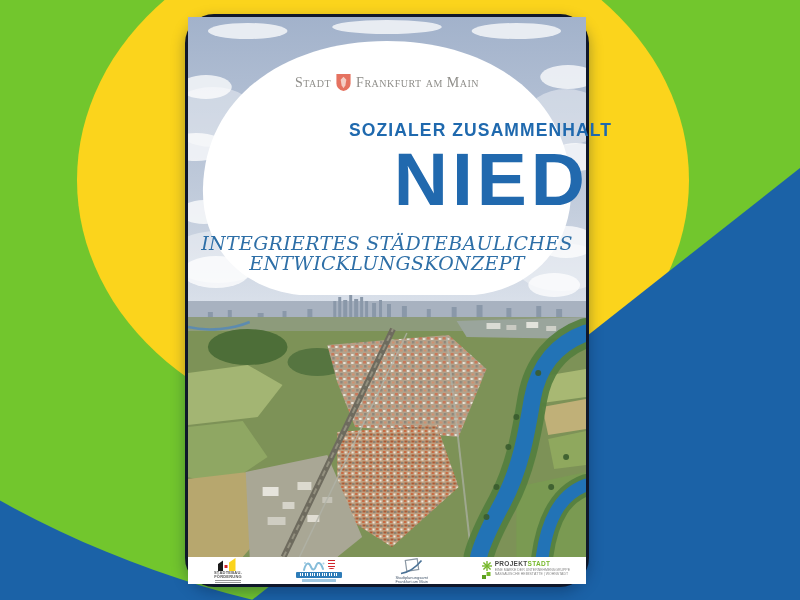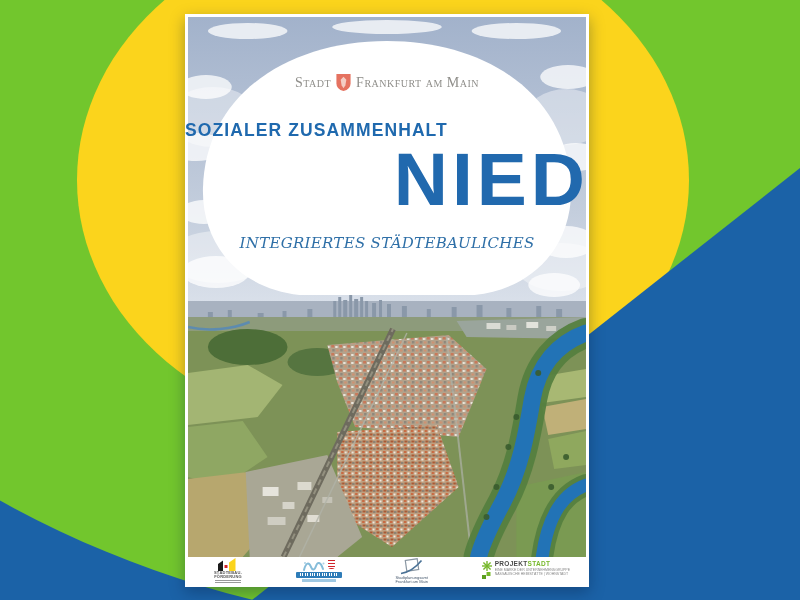--- a/index.html
+++ b/index.html
@@ -17,43 +17,43 @@
     border-radius:50%;background:#fbd41c;
   }
   .blue-wedge{
     position:absolute;left:0;top:0;width:800px;height:600px;
     background:#1b62a7;
     clip-path:polygon(100% 28%,31.5% 100%,100% 100%);
   }
   
   .doc{
     position:absolute;left:185px;top:14px;width:404px;height:573px;
-    background:#ffffff;box-shadow:0 5px 14px rgba(5,25,60,.35);
+    background:#0f172a;box-shadow:0 5px 14px rgba(5,25,60,.35);border-radius:29px;
   }
   .photo{position:absolute;left:3px;top:3px;width:398px;height:540px;overflow:hidden;}
   .photo svg{display:block;width:100%;height:100%;}
   
   .publisher{
     position:absolute;left:0;top:60px;width:404px;z-index:3;
     display:flex;align-items:center;justify-content:center;gap:5px;
     color:#8f8e8a;font-family:"Liberation Serif",serif;
     font-variant:small-caps;font-size:14px;letter-spacing:.5px;
   }
   .kicker{
-    position:absolute;left:0;top:106px;width:427px;z-index:3;text-align:left;
+    position:absolute;left:0;top:106px;width:427px;z-index:3;text-align:right;
     color:#1f69ae;font-weight:bold;font-size:17.5px;letter-spacing:1.1px;
   }
   .big-title{
     position:absolute;left:0;top:128px;width:404px;z-index:3;text-align:right;
     color:#2169ae;font-weight:bold;font-size:75px;line-height:75px;letter-spacing:4px;
   }
   .subtitle{
     position:absolute;left:0;top:219px;width:404px;z-index:3;text-align:center;
     color:#2e6fa7;font-family:"DejaVu Serif",serif;font-style:italic;
-    font-size:15px;line-height:20px;letter-spacing:.3px;
+    font-size:19px;line-height:20px;letter-spacing:.3px;
   }
   
   .footer{
     position:absolute;left:3px;bottom:3px;width:398px;height:27px;background:#fff;
     display:flex;align-items:center;justify-content:space-between;
     padding:0 16px 0 26px;box-sizing:border-box;
   }
   .logo{display:flex;flex-direction:column;align-items:center;line-height:1;}
   .tiny{font-size:4px;color:#555;letter-spacing:.2px;}
   .micro{font-size:3.5px;color:#888;}
@@ -219,20 +219,21 @@
         <path d="M0 0 H15 V10 Q15 16 7.5 18 Q0 16 0 10 Z" fill="#e57260"></path>
         <path d="M7.5 3 L10.5 6 L9.5 12 L7.5 15 L5.5 12 L4.5 6 Z" fill="#f7ddd6" opacity=".85"></path>
       </svg>
       <span>Frankfurt am Main</span>
     </div>
 
     <div class="kicker">SOZIALER ZUSAMMENHALT</div>
     <div class="big-title">NIED</div>
     <div class="subtitle">
       <div>INTEGRIERTES STÄDTEBAULICHES</div>
+      <div>ENTWICKLUNGSKONZEPT</div>
     </div>
 
     <div class="footer">
 
       <div class="logo">
         <svg width="24" height="13" viewBox="0 0 24 13">
           <path d="M2 13 V6 L7 2.5 V13 Z" fill="#1a1a1a"></path>
           <rect x="8.5" y="7" width="3" height="3" fill="#d2232a"></rect>
           <path d="M13 13 V4.5 L19.5 0 V13 Z" fill="#fbd41c"></path>
         </svg>

